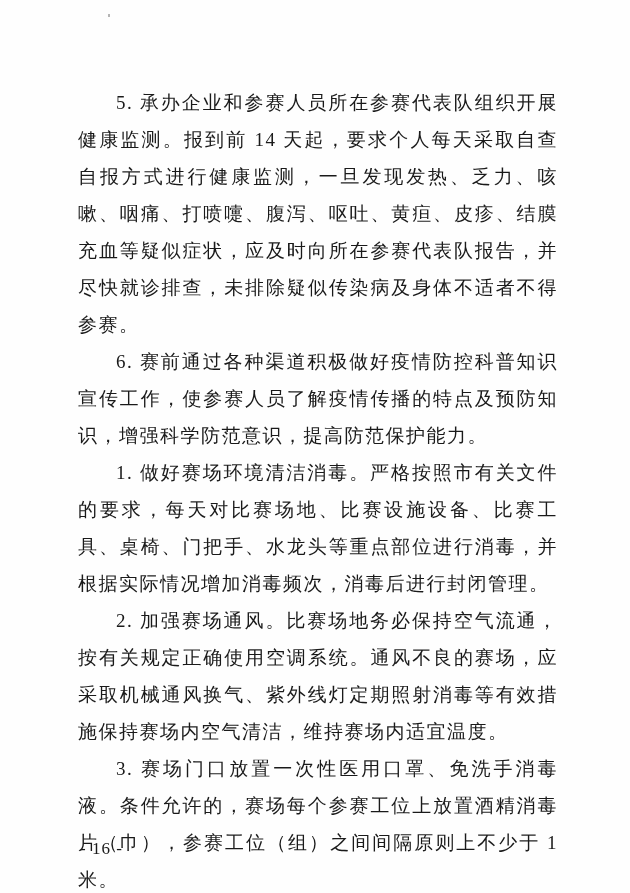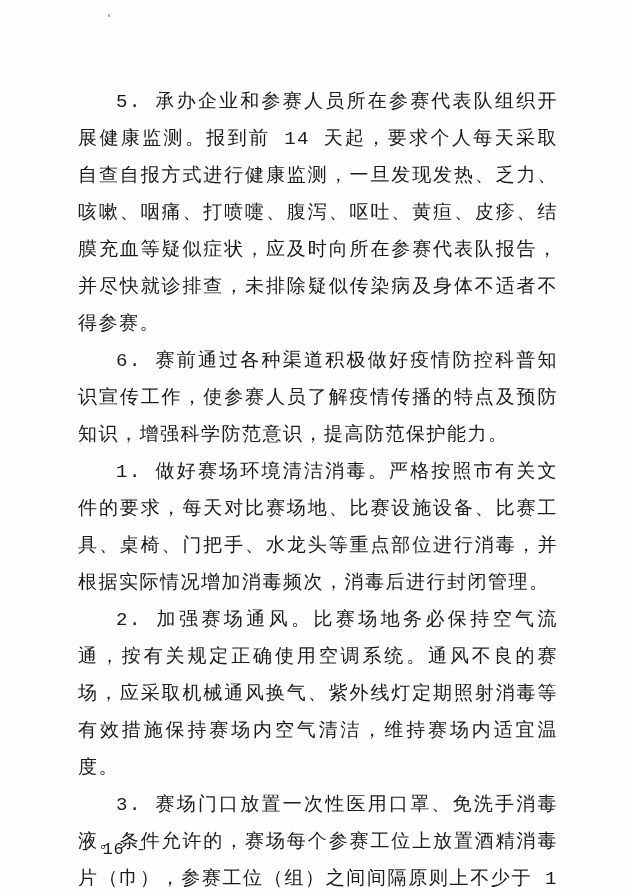--- a/index.html
+++ b/index.html
@@ -8,21 +8,21 @@
     padding: 0;
     background: #e8e8e8;
   }
   .page {
     position: relative;
     width: 630px;
     height: 893px;
     margin: 0 auto;
     background: #fefefe;
     color: #1a1a1a;
-    font-family: Liberation Mono, monospace;
+    font-family: Liberation Serif, serif;
     overflow: hidden;
   }
   .doc-body {
     position: absolute;
     top: 84px;
     left: 78px;
     right: 72px;
   }
   .para {
     margin: 0;

